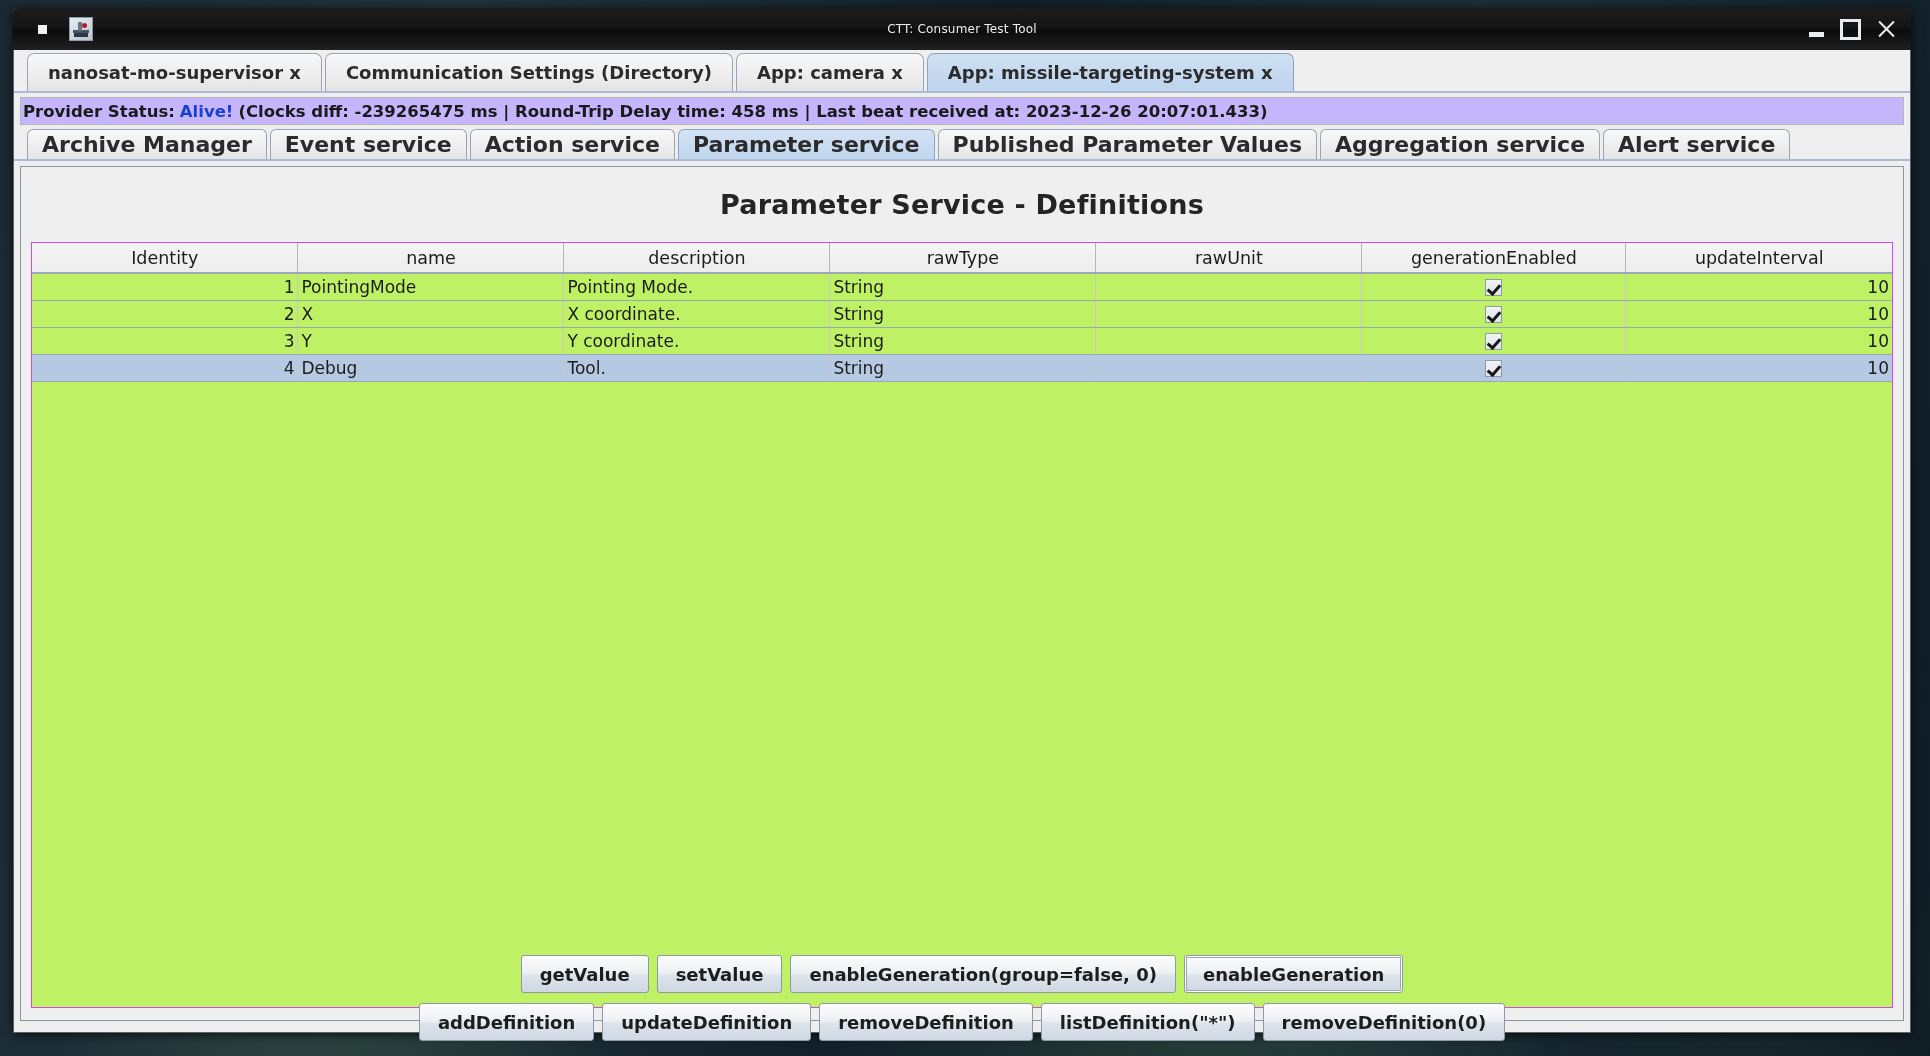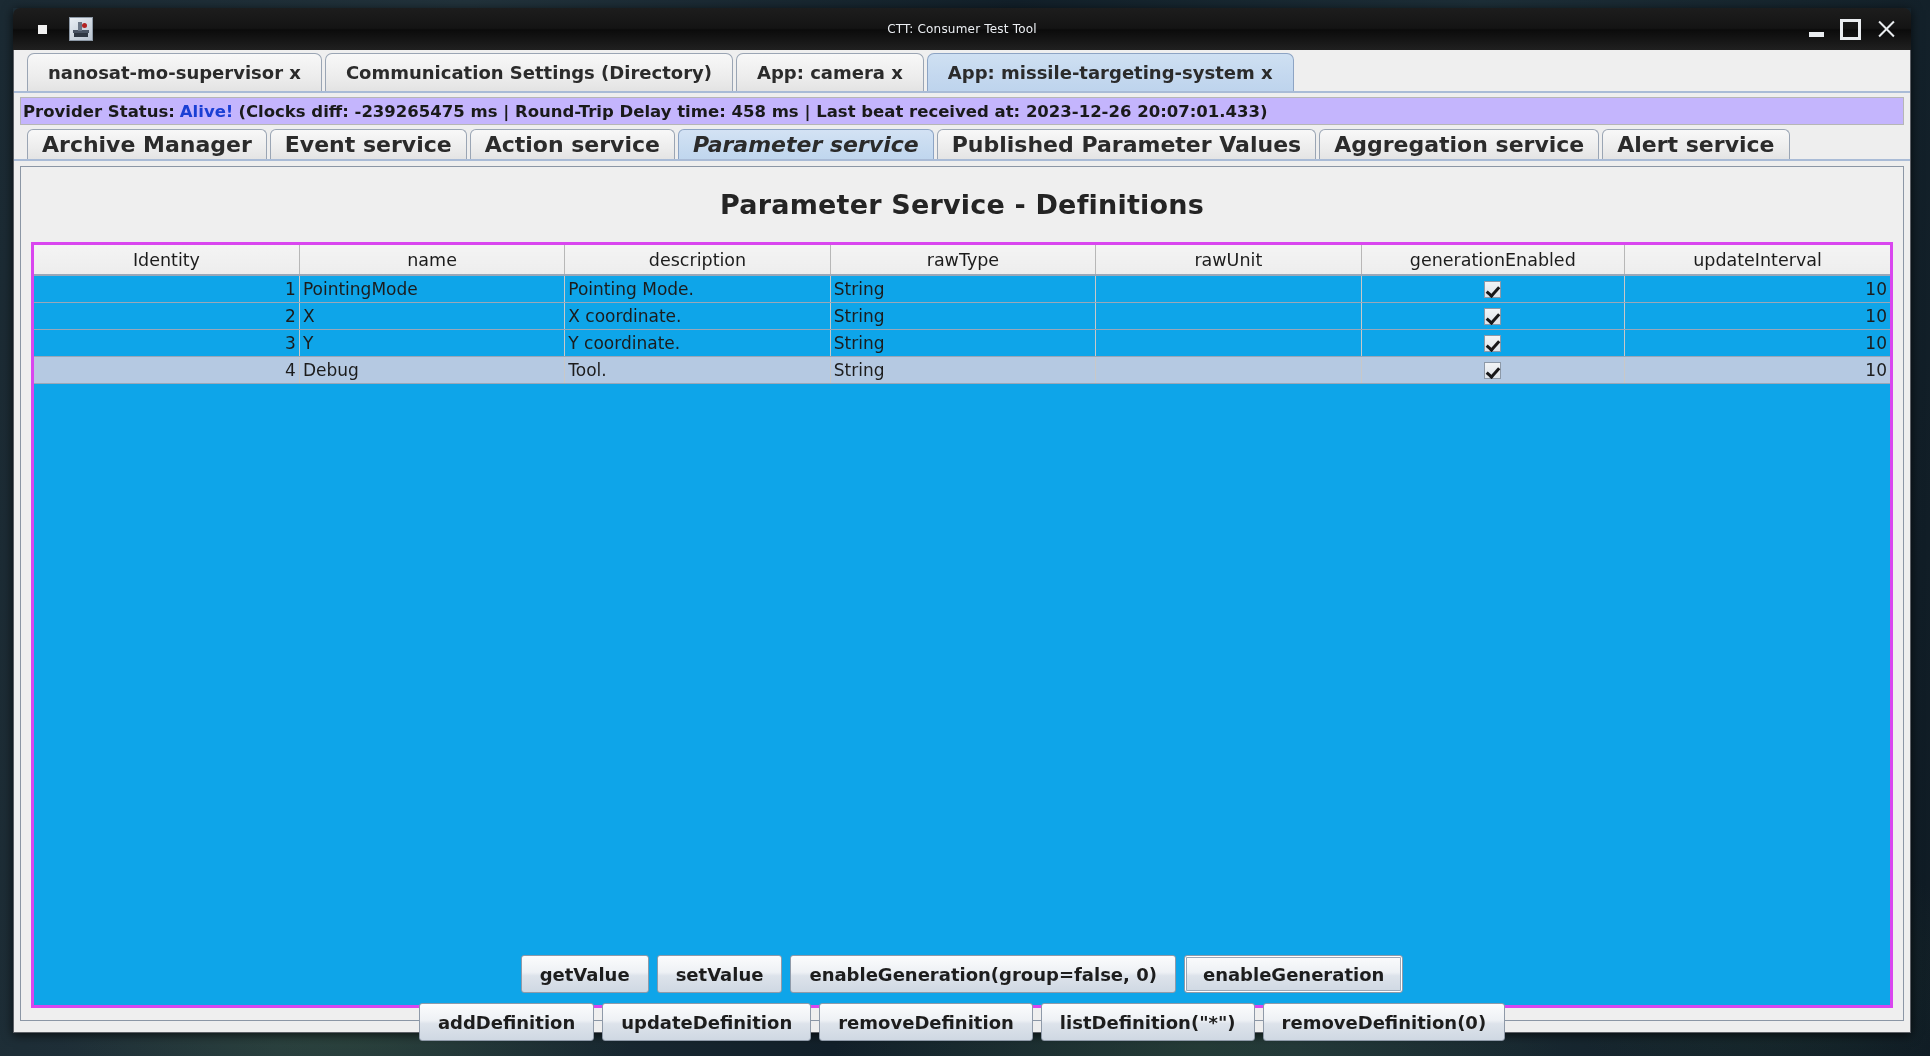--- a/index.html
+++ b/index.html
@@ -183,21 +183,20 @@
     background: linear-gradient(180deg,#f8f8f8 0%, #ededed 60%, #e4e4e4 100%);
     border: 1px solid #9aa5b4;
     border-bottom: none;
     border-radius: 6px 6px 0 0;
     box-sizing: border-box;
     white-space: nowrap;
   }
   .subtab.selected {
     background: linear-gradient(180deg,#d3e2f4 0%, #c7dbf0 60%, #c0d6ee 100%);
     border-color: #8da4c4;
-    font-style: italic;
   }
 
   
   .panel {
     margin: 5px 6px 0 6px;
     height: 855px;
     background: #efefef;
     border: 1px solid #8b96a5;
     box-sizing: border-box;
     position: relative;
@@ -211,22 +210,22 @@
     letter-spacing: .2px;
   }
 
   
   .table-wrap {
     position: absolute;
     left: 10px;
     right: 10px;
     top: 75px;
     bottom: 12px;
-    background: #0ea5e9;
-    border: 3px solid #d946ef;
+    background: #bef264;
+    border: 1px solid #d946ef;
     box-sizing: border-box;
     overflow: hidden;
   }
   table.grid {
     width: 100%;
     border-collapse: collapse;
     font-size: 17px;
     color: #1c1c1c;
     table-layout: fixed;
   }

